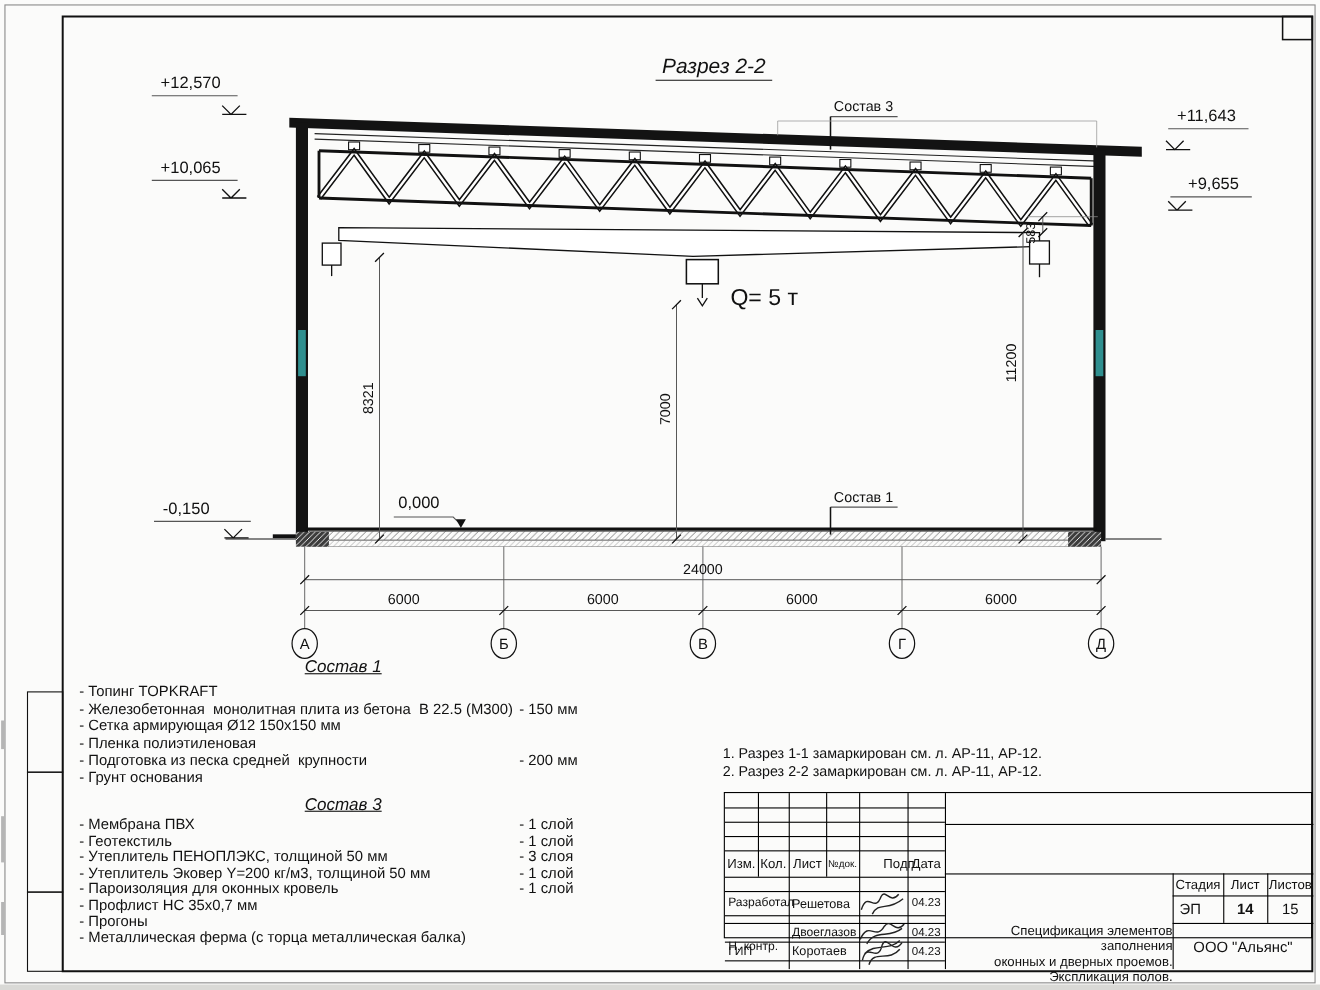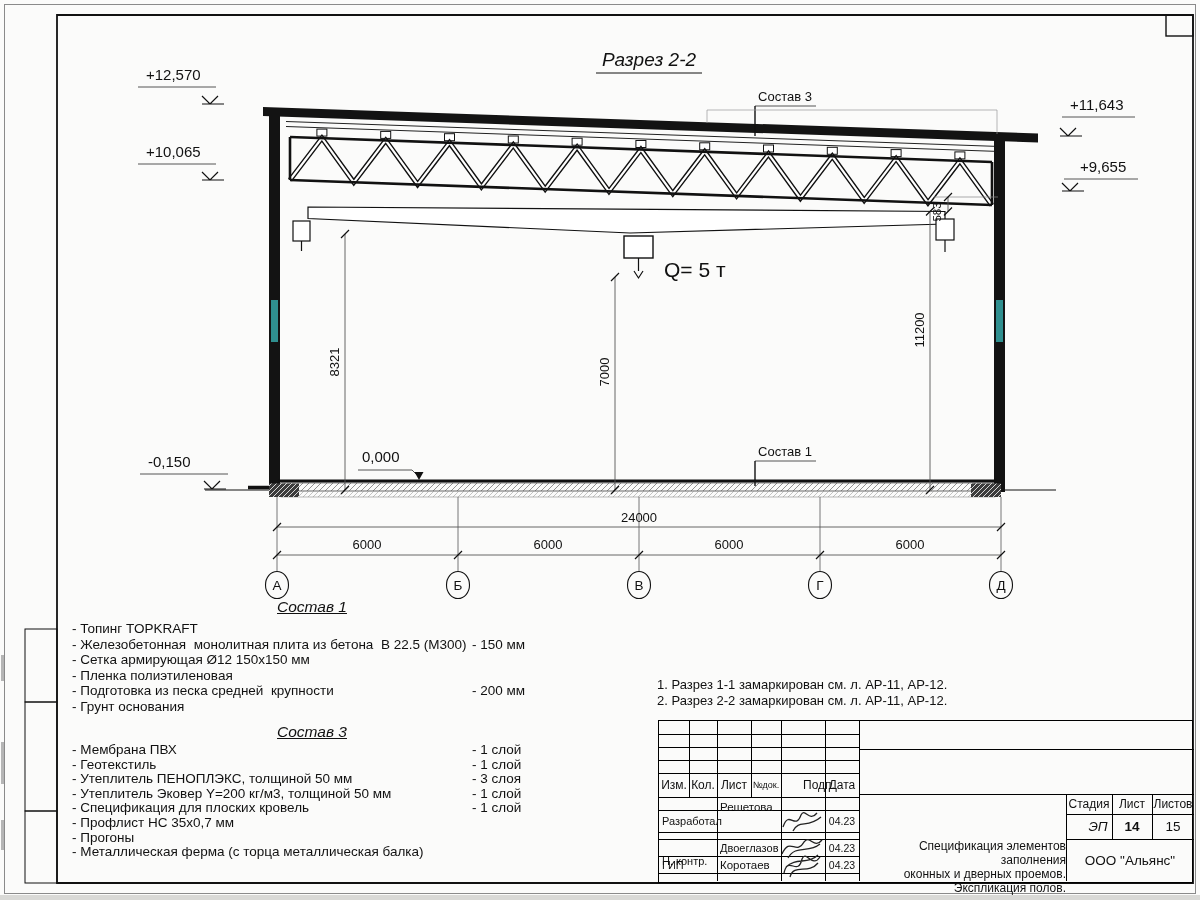--- a/index.html
+++ b/index.html
@@ -11,21 +11,21 @@
   .sheading{position:absolute;width:160px;text-align:center;font-size:15.5px;
             font-style:italic;text-decoration:underline;}
   .slist{position:absolute;width:560px;font-size:13.5px;}
   .srow{position:relative;white-space:pre;}
   .srow .val{position:absolute;left:400px;top:0;}
   #sostav1-list .srow{height:15.6px;line-height:15.6px;}
   #sostav3-list .srow{height:14.6px;line-height:14.6px;}
   
   .notes{position:absolute;left:657px;top:677px;font-size:13px;line-height:15.5px;}
   
-  #stamp{position:absolute;left:658px;top:720px;width:535px;height:163px;
+  #stamp{position:absolute;left:658px;top:720px;width:535px;height:133px;
          border:1.6px solid #000;box-sizing:border-box;background:#fff0;}
   #stamp .hl{position:absolute;height:1px;background:#000;}
   #stamp .vl{position:absolute;width:1px;background:#000;}
   #stamp .cellt{position:absolute;display:flex;align-items:center;justify-content:center;
                 font-size:12px;text-align:center;}
   #stamp .lefttxt{justify-content:flex-start;padding-left:3px;box-sizing:border-box;}
   .sig{position:absolute;}
   .doc-title{position:absolute;left:200px;top:118px;width:207px;text-align:right;
              font-size:12px;line-height:14px;}
 </style>
@@ -244,21 +244,21 @@
   <div class="srow"><span>- Подготовка из песка средней  крупности</span><span class="val">- 200 мм</span></div>
   <div class="srow"><span>- Грунт основания</span><span class="val"></span></div>
 </div>
 
 <div class="sheading" style="left:232px;top:723px;">Состав 3</div>
 <div id="sostav3-list" class="slist" style="left:72px;top:743px;">
   <div class="srow"><span>- Мембрана ПВХ</span><span class="val">- 1 слой</span></div>
   <div class="srow"><span>- Геотекстиль</span><span class="val">- 1 слой</span></div>
   <div class="srow"><span>- Утеплитель ПЕНОПЛЭКС, толщиной 50 мм</span><span class="val">- 3 слоя</span></div>
   <div class="srow"><span>- Утеплитель Эковер Y=200 кг/м3, толщиной 50 мм</span><span class="val">- 1 слой</span></div>
-  <div class="srow"><span>- Спецификация для плоских кровель</span><span class="val">- 1 слой</span></div>
+  <div class="srow"><span>- Пароизоляция для оконных кровель</span><span class="val">- 1 слой</span></div>
   <div class="srow"><span>- Профлист НС 35х0,7 мм</span><span class="val"></span></div>
   <div class="srow"><span>- Прогоны</span><span class="val"></span></div>
   <div class="srow"><span>- Металлическая ферма (с торца металлическая балка)</span><span class="val"></span></div>
 </div>
 
 <div class="notes">
   <div>1. Разрез 1-1 замаркирован см. л. АР-11, АР-12.</div>
   <div>2. Разрез 2-2 замаркирован см. л. АР-11, АР-12.</div>
 </div>
 
@@ -291,21 +291,21 @@
   <div class="vl" style="left:493px;top:73px;height:45px;"></div>
 
   <div class="cellt" style="left:0;top:52px;width:30px;height:24px;">Изм.</div>
   <div class="cellt" style="left:30px;top:52px;width:28px;height:24px;">Кол.</div>
   <div class="cellt" style="left:58px;top:52px;width:34px;height:24px;">Лист</div>
   <div class="cellt" style="left:92px;top:52px;width:30px;height:24px;font-size:9px;">№док.</div>
   <div class="cellt" style="left:138px;top:52px;width:44px;height:24px;">Подп.</div>
   <div class="cellt" style="left:166px;top:52px;width:34px;height:24px;">Дата</div>
 
   <div class="cellt lefttxt" style="left:0;top:89px;width:58px;height:22px;font-size:11px;">Разработал</div>
-  <div class="cellt lefttxt" style="left:58px;top:75px;width:64px;height:22px;font-size:11.5px;">Решетова</div>
+  <div class="cellt lefttxt" style="left:58px;top:90px;width:64px;height:22px;font-size:11.5px;">Решетова</div>
   <div class="cellt" style="left:166px;top:89px;width:34px;height:22px;font-size:10.5px;">04.23</div>
   <svg class="sig" style="left:120px;top:84px;" width="48" height="30" viewBox="0 0 48 30">
     <path d="M4,22 C10,4 16,26 22,10 C26,2 30,18 38,8 M14,26 C20,14 28,24 42,12" stroke="#222" stroke-width="1.3" fill="none"></path>
   </svg>
 
   <div class="cellt lefttxt" style="left:0;top:118px;width:58px;height:17px;font-size:11px;margin-top:13px;">Н. контр.</div>
   <div class="cellt lefttxt" style="left:58px;top:118px;width:64px;height:17px;font-size:11px;">Двоеглазов</div>
   <div class="cellt" style="left:166px;top:118px;width:34px;height:17px;font-size:10.5px;">04.23</div>
   <svg class="sig" style="left:119px;top:113px;" width="48" height="26" viewBox="0 0 48 26">
     <path d="M4,20 C12,2 18,22 26,8 C32,0 36,16 44,6 M10,24 C18,10 30,20 42,10" stroke="#222" stroke-width="1.3" fill="none"></path>
@@ -320,18 +320,18 @@
 
   <div class="doc-title">
     <div>Спецификация элементов заполнения</div>
     <div>оконных и дверных проемов.</div>
     <div>Экспликация полов.</div>
   </div>
 
   <div class="cellt" style="left:407px;top:73px;width:46px;height:20px;">Стадия</div>
   <div class="cellt" style="left:453px;top:73px;width:40px;height:20px;">Лист</div>
   <div class="cellt" style="left:493px;top:73px;width:42px;height:20px;">Листов</div>
-  <div class="cellt" style="left:416px;top:93px;width:46px;height:25px;font-size:13.5px;font-style:italic;">ЭП</div>
+  <div class="cellt" style="left:400px;top:93px;width:46px;height:25px;font-size:13.5px;">ЭП</div>
   <div class="cellt" style="left:453px;top:93px;width:40px;height:25px;font-size:13.5px;font-weight:bold;">14</div>
   <div class="cellt" style="left:493px;top:93px;width:42px;height:25px;font-size:13.5px;">15</div>
 
   <div class="cellt" style="left:407px;top:118px;width:128px;height:42px;font-size:13.5px;">ООО "Альянс"</div>
 </div>
 
 </body></html>

